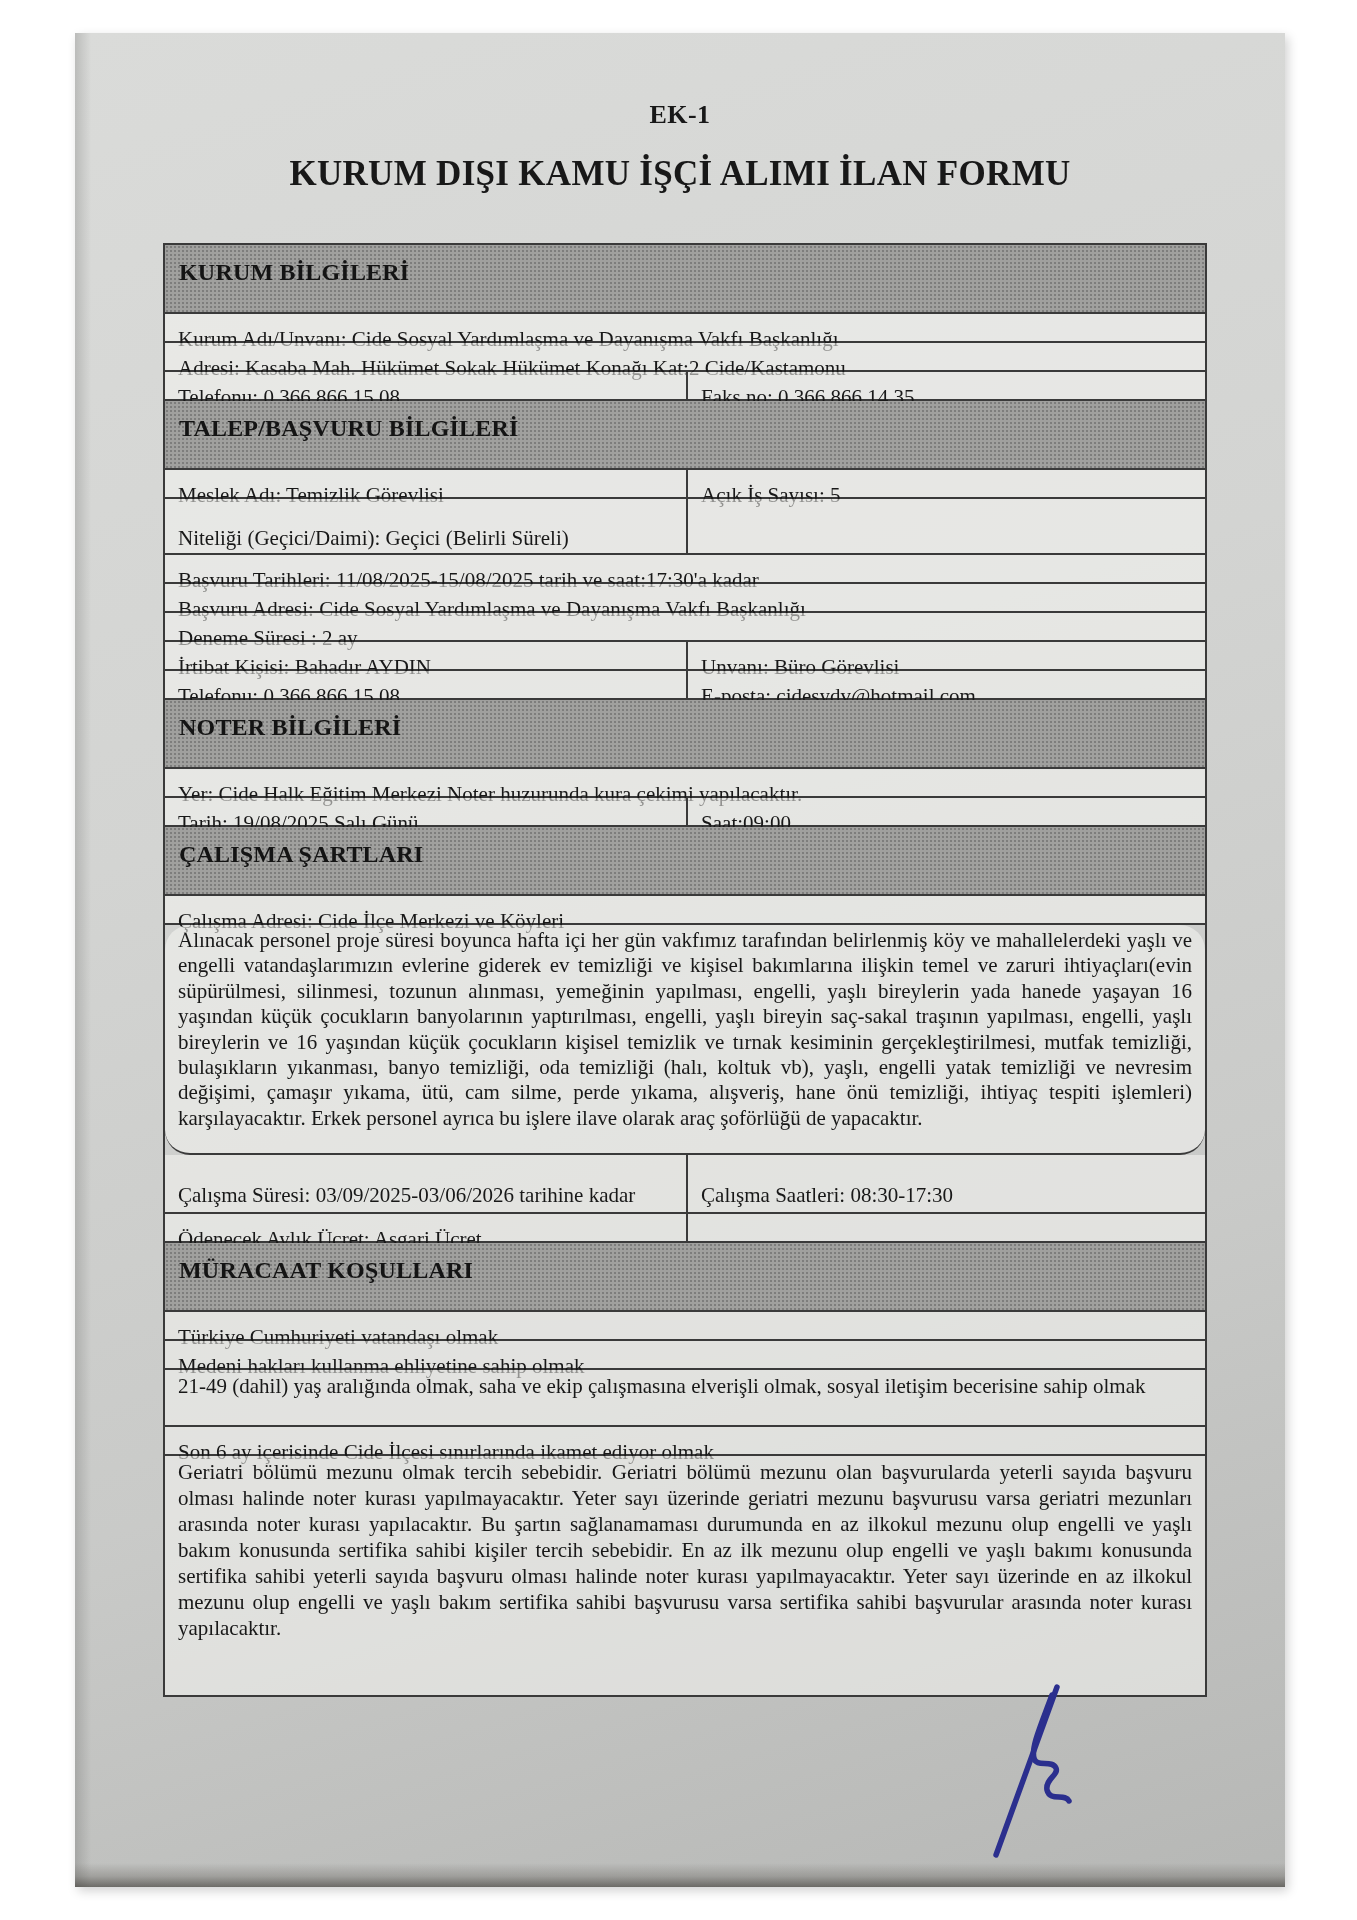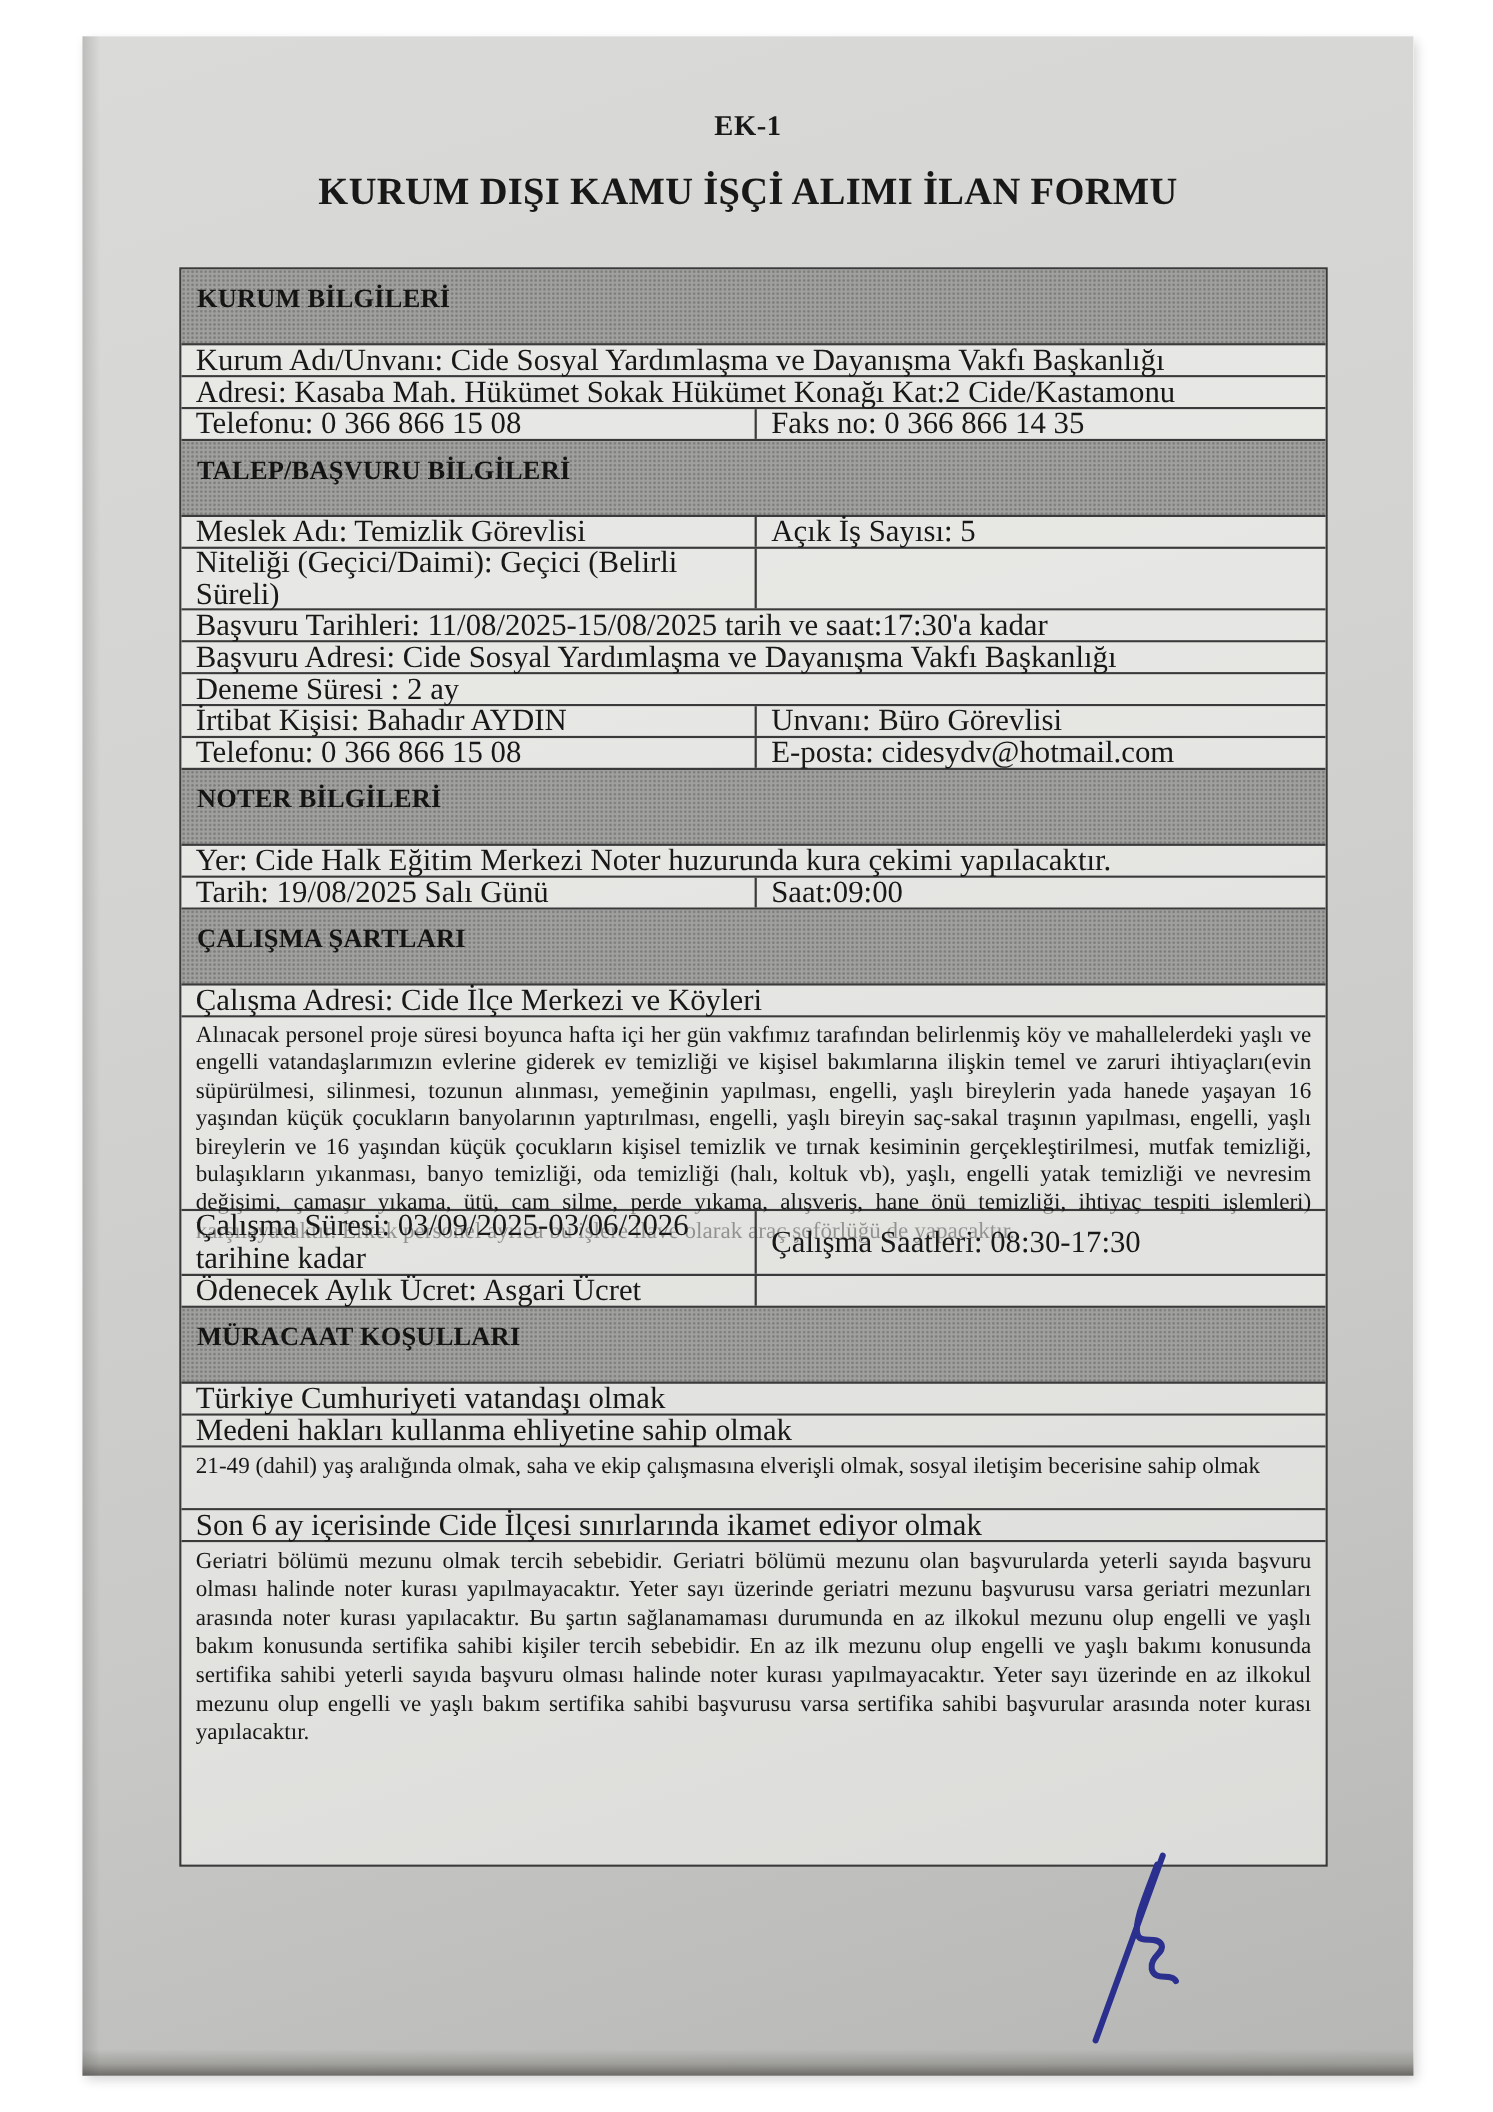--- a/index.html
+++ b/index.html
@@ -31,22 +31,22 @@
   }
   .tr{box-sizing:border-box;border-bottom:2px solid #3a3a3a;background:rgba(245,245,243,.55);flex:0 0 auto;}
   .tr:last-child{border-bottom:none;flex:1 1 auto;}
   .band{
     height:69px;display:flex;align-items:flex-start;padding:14px 14px 0 14px;
     font-weight:700;font-size:24px;letter-spacing:.2px;color:#141414;
     background-color:#a0a09e;
     background-image:radial-gradient(rgba(70,70,70,.38) 1px,rgba(0,0,0,0) 1.3px);
     background-size:4px 4px;
   }
-  .h29{height:29px;} .h56{height:56px;} .h57{height:57px;} .h59{height:59px;} .h230{height:176px;}
-  .cell{display:flex;align-items:center;height:100%;padding:0 13px;font-size:28px;box-sizing:border-box;line-height:1.05;}
+  .h29{height:29px;} .h56{height:56px;} .h57{height:57px;} .h59{height:59px;} .h230{height:230px;border-radius:25px;}
+  .cell{display:flex;align-items:center;height:100%;padding:0 13px;font-size:21px;box-sizing:border-box;line-height:1.05;margin-top:12px;}
   .cols{display:flex;}
   .td-l{width:50.3%;border-right:2px solid #3a3a3a;box-sizing:border-box;height:100%;}
   .td-r{flex:1;height:100%;}
   .top-align .cell{align-items:flex-start;padding-top:6px;}
   .para{
     display:block;height:100%;padding:3px 13px 0 13px;box-sizing:border-box;
     font-size:21px;line-height:25.4px;text-align:justify;
   }
   .para2{line-height:26px;}
   .signature{position:absolute;left:893px;top:1642px;width:132px;height:188px;z-index:6;pointer-events:none;}

